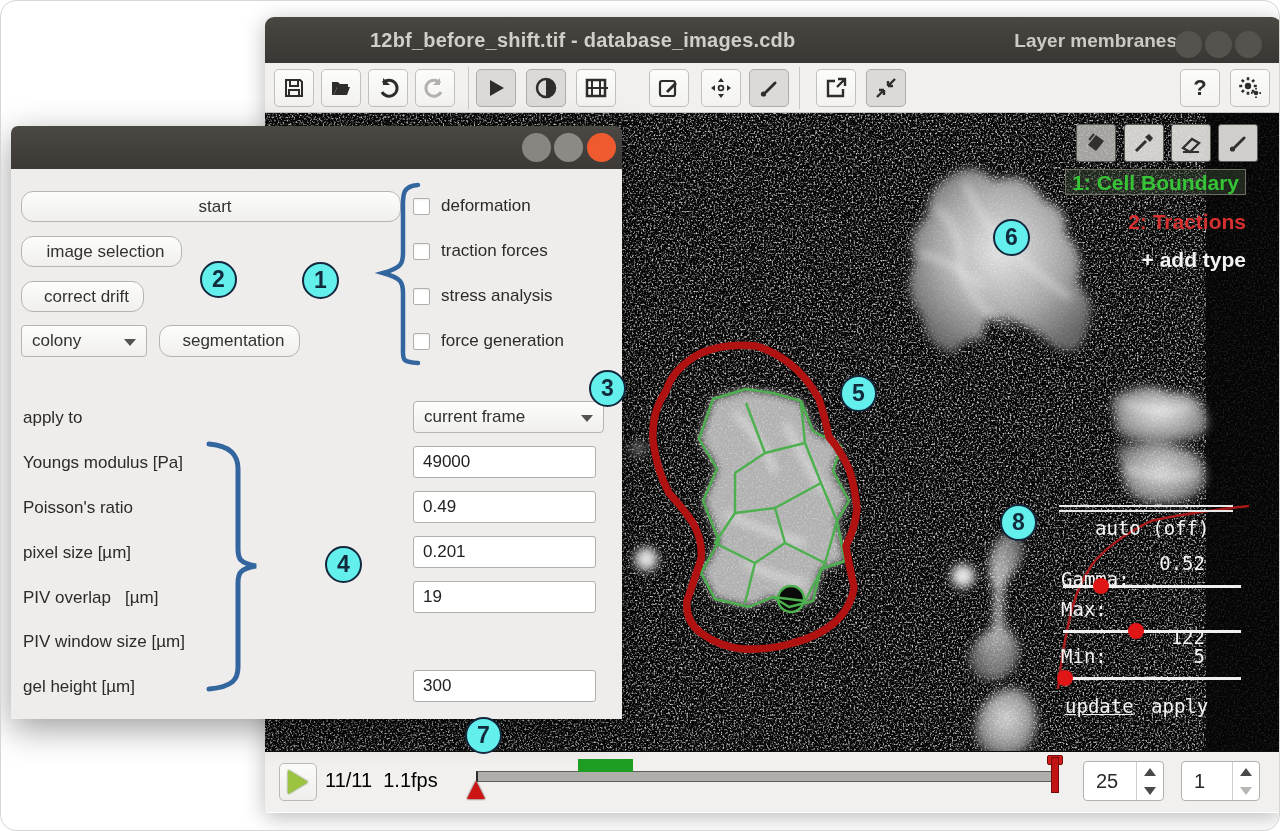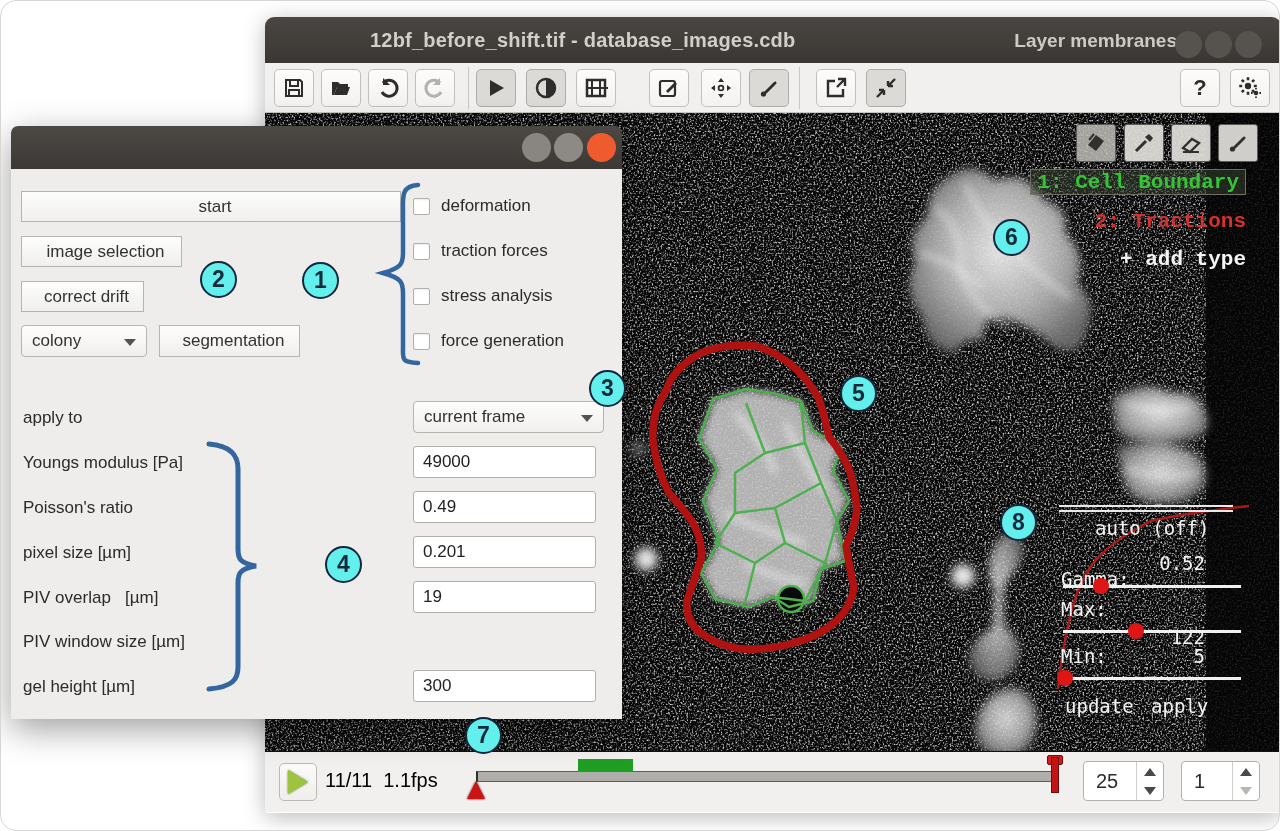--- a/index.html
+++ b/index.html
@@ -27,21 +27,21 @@
 
   #image-area { position:relative; height:638px; background:#070707; overflow:hidden; }
   #image-svg { position:absolute; left:0; top:0; }
 
   
   .mask-tool { position:absolute; top:11px; width:40px; height:38px; border:1px solid #5c5a56;
                border-radius:3px; background:rgba(190,188,184,.85); display:flex; align-items:center; justify-content:center; }
   .mask-tool.lit { background:rgba(226,224,220,.92); }
 
   
-  .mtype { position:absolute; right:35px; height:26px; font-family:Liberation Mono, monospace;
+  .mtype { position:absolute; right:35px; height:26px; font-family:Liberation Sans, sans-serif;
            font-size:21px; font-weight:bold; text-align:right; line-height:26px; white-space:pre; }
   #mtype-1 { top:56px; color:#35c435; background:rgba(55,70,50,.5); border:1px solid #6f6f68; padding:0 6px; }
   #mtype-2 { top:96px; color:#d62f2f; }
   #mtype-3 { top:134px; color:#f4f4f4; }
 
   
   .cp-text { position:absolute; font-family:"DejaVu Sans Mono", monospace; color:#f2f2f2; font-size:19px; white-space:pre; }
   #cp-lines { position:absolute; left:794px; top:392px; width:174px; height:7px;
               border-top:2px solid #e9e9e9; border-bottom:2px solid #e9e9e9; }
   .cp-slider { position:absolute; left:798px; width:178px; height:3px; background:#f0f0f0; }
@@ -73,21 +73,21 @@
   .tri-dim { border-top-color:#b9b7b3; }
 
   
   #dialog { position:absolute; left:10px; top:125px; width:611px; height:593px;
             box-shadow:0 10px 34px rgba(0,0,0,.38); border-radius:7px 7px 2px 2px; }
   #dlg-titlebar { position:relative; height:43px; background:linear-gradient(#4c4945,#3b3835); border-radius:7px 7px 0 0; }
   .dlg-dot { position:absolute; top:7px; width:29px; height:29px; border-radius:50%; }
   #dlg-body { position:relative; height:550px; background:#eeedeb; }
 
   .btn { position:absolute; background:linear-gradient(#fdfdfc,#f0efed); border:1px solid #b7b4b0;
-         border-radius:0; font-size:17px; color:#333230; display:flex; align-items:center; justify-content:center;padding-left:8px; }
+         border-radius:12px; font-size:17px; color:#333230; display:flex; align-items:center; justify-content:center;padding-left:8px; }
   .combo { position:absolute; background:linear-gradient(#fdfdfc,#f0efed); border:1px solid #b7b4b0;
            border-radius:4px; font-size:17px; color:#333230; display:flex; align-items:center; padding-left:10px; }
   .combo-arrow { position:absolute; right:10px; top:13px; width:0; height:0;
                  border-left:6px solid transparent; border-right:6px solid transparent; border-top:7px solid #55534f; }
   .chk-row { position:absolute; left:402px; height:18px; }
   .chk-box { position:absolute; left:0; top:0; width:17px; height:17px; background:#fff;
              border:1px solid #b2afab; border-radius:2px; box-shadow:inset 0 1px 2px rgba(0,0,0,.08); }
   .chk-label { position:absolute; left:28px; top:-2px; font-size:17px; color:#2c2b29; white-space:nowrap; }
   .dlg-label { position:absolute; left:12px; font-size:17px; color:#2c2b29; white-space:pre; }
   .field { position:absolute; left:402px; width:183px; height:32px; background:#fff; border:1px solid #b2afab;
@@ -308,21 +308,21 @@
       <div class="cp-text" style="left:796px; top:485px;">Max:</div>
       <div class="cp-text" style="left:890px; top:485px; width:50px; text-align:right;margin-top:28px;">122</div>
       <div class="cp-slider" style="top:517px;">
         <div class="cp-handle" style="left:65px;"></div>
       </div>
       <div class="cp-text" style="left:796px; top:532px;">Min:</div>
       <div class="cp-text" style="left:890px; top:532px; width:50px; text-align:right;">5</div>
       <div class="cp-slider" style="top:564px;">
         <div class="cp-handle" style="left:-6px;"></div>
       </div>
-      <div class="cp-text" style="left:800px; top:582px;">update</div>
+      <div class="cp-text" style="left:800px; top:582px;text-decoration:underline;">update</div>
       <div class="cp-text" style="left:886px; top:582px;">apply</div>
     </div>
 
     <div id="bottom-bar">
       <div id="play-btn">
           <div id="play-tri"></div>
         </div>
       <div id="frame-text">
         <span>11/11</span>&nbsp;
         <span>1.1fps</span>

